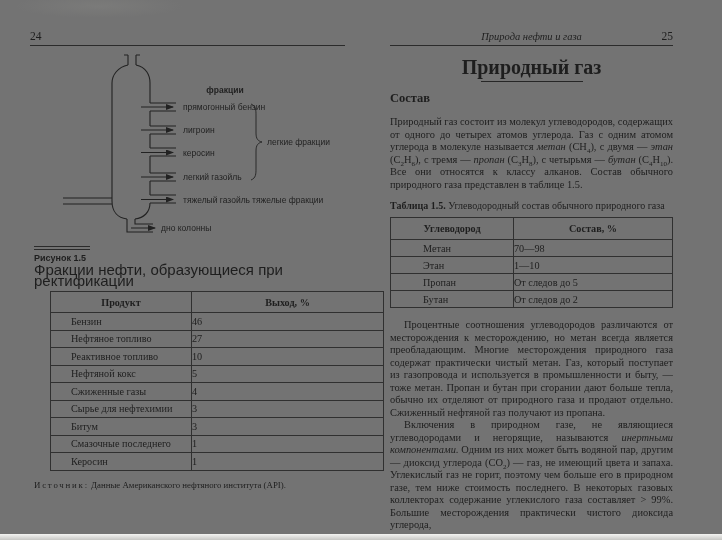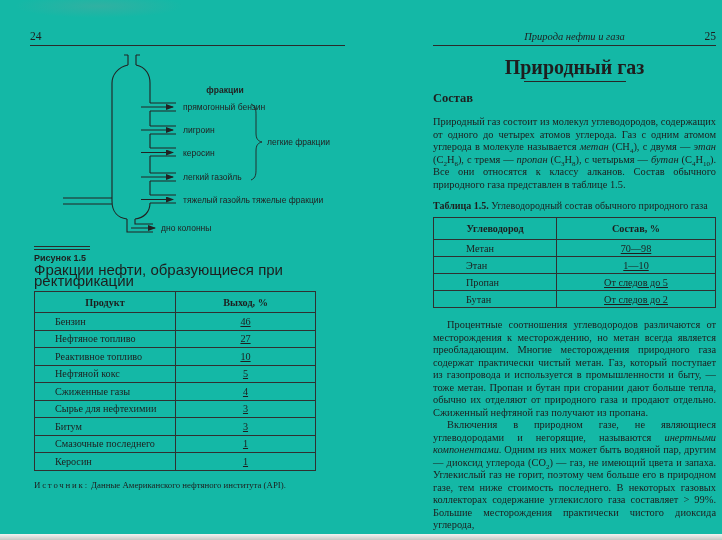--- a/index.html
+++ b/index.html
@@ -1,27 +1,27 @@
 <!DOCTYPE html>
 <html><head>
 <meta charset="utf-8">
 <style>
   * { margin:0; padding:0; box-sizing:border-box; }
   html,body { width:722px; height:540px; }
   body { font-family:"Liberation Serif", serif; background:#e8e8e6; }
   .scan { position:absolute; top:0; left:0; width:722px; height:540px;
-          background:#14b8a6; color:#1e1e1e; overflow:hidden; }
+          background:#737373; color:#1e1e1e; overflow:hidden; }
   .scan-smudge { position:absolute; left:14px; top:-6px; width:170px; height:24px;
           background:radial-gradient(ellipse at center, rgba(150,150,145,0.22), transparent 70%); }
   .scan-edge { position:absolute; left:0; right:0; bottom:0; height:6px;
           background:linear-gradient(#f3f3f1, #c7c7c4); }
 
   .page { position:absolute; top:30px; }
   .page-left  { left:30px;  width:315px; }
-  .page-right { left:390px; width:283px;margin-left:43px; }
+  .page-right { left:390px; width:283px; }
 
   .running-head { display:flex; align-items:baseline; border-bottom:1px solid #2b2b2b;
           padding-bottom:3px; }
   .running-head .num { width:42px; font-size:11.5px; }
   .running-head .num.right { text-align:right; }
   .running-head .rtitle { flex:1; text-align:center; font-style:italic; font-size:10.5px; }
 
   
   .diagram { display:block; margin:6px 0 0 25px; }
   .diagram text { font-family:"Liberation Sans", sans-serif; font-size:8.5px; fill:#222; }
@@ -36,23 +36,23 @@
   
   .tbl-caption { font-size:10px; }
   .tbl-caption .cap-num { font-weight:bold; }
   .cap-14 { margin:12px 0 0 4px; }
   .cap-15 { margin:9px 0 0 0; }
 
   table.data { border-collapse:collapse; border:1.5px solid #262626; table-layout:fixed; }
   table.data th, table.data td { border:1px solid #303030; font-size:10.2px;
           vertical-align:middle; }
   table.data th { font-weight:bold; text-align:center; }
-  table.data td:last-child { text-align:center;text-decoration:underline; }
-
-  .t14 { width:282px; margin:5px 0 0 4px; }
+  table.data td:last-child { text-align:left; }
+
+  .t14 { width:334px; margin:5px 0 0 20px; }
   .t14 th { height:21px; }
   .t14 td { height:17.5px; }
   .t14 th:first-child, .t14 td:first-child { width:141px; }
   .t14 td:first-child { padding-left:20px; }
 
   .t15 { width:283px; margin:6px 0 0 0; }
   .t15 th { height:22px; }
   .t15 td { height:17px; }
   .t15 th:first-child, .t15 td:first-child { width:123px; }
   .t15 td:first-child { padding-left:32px; }

